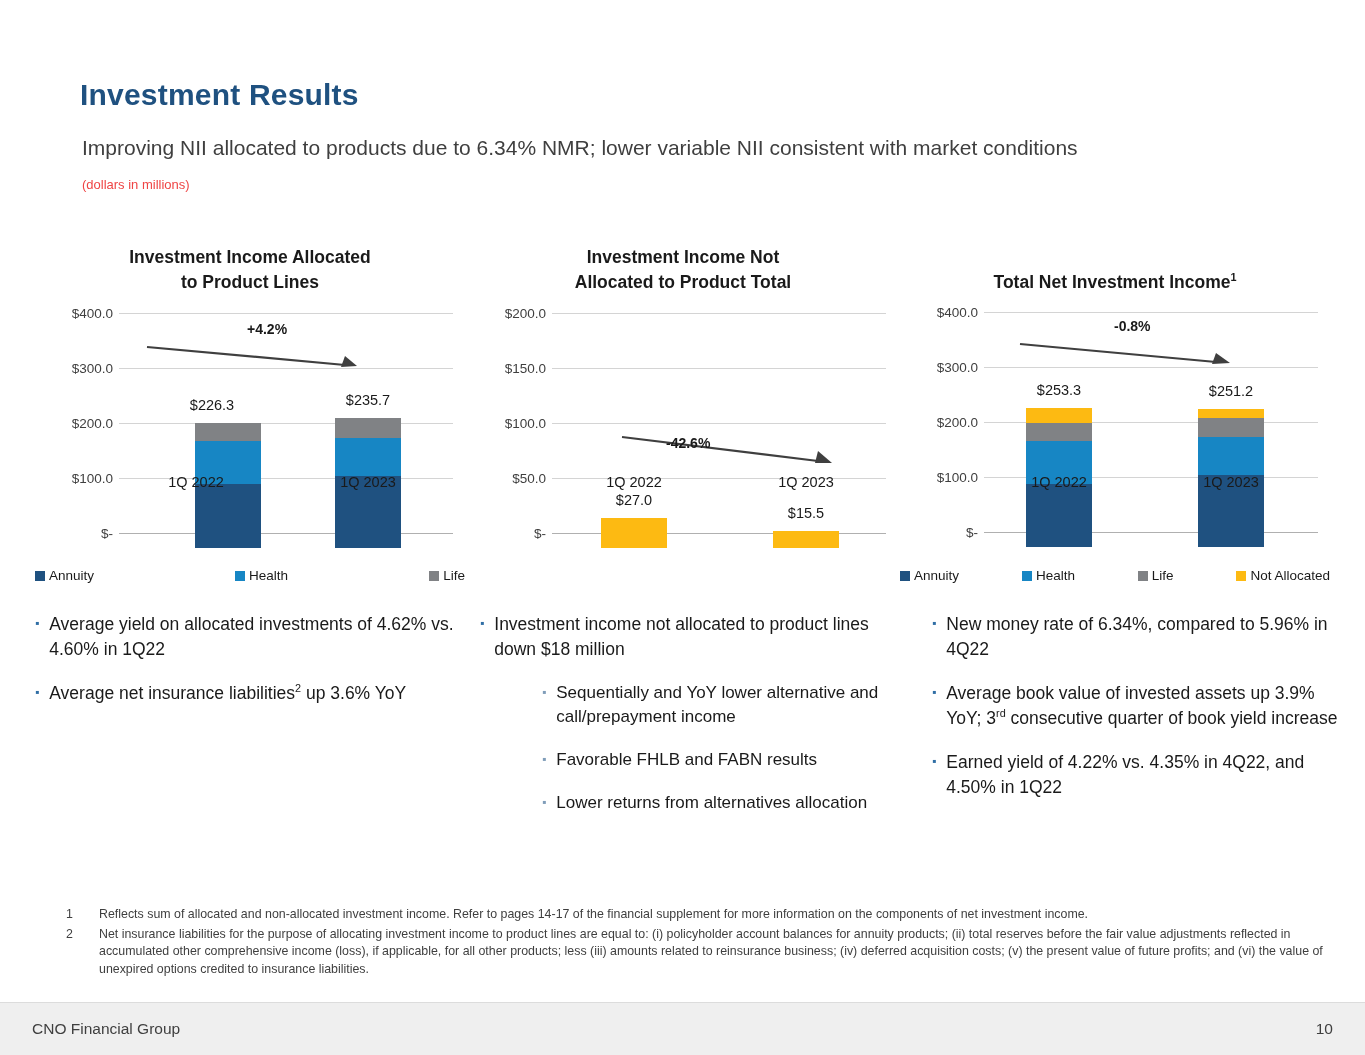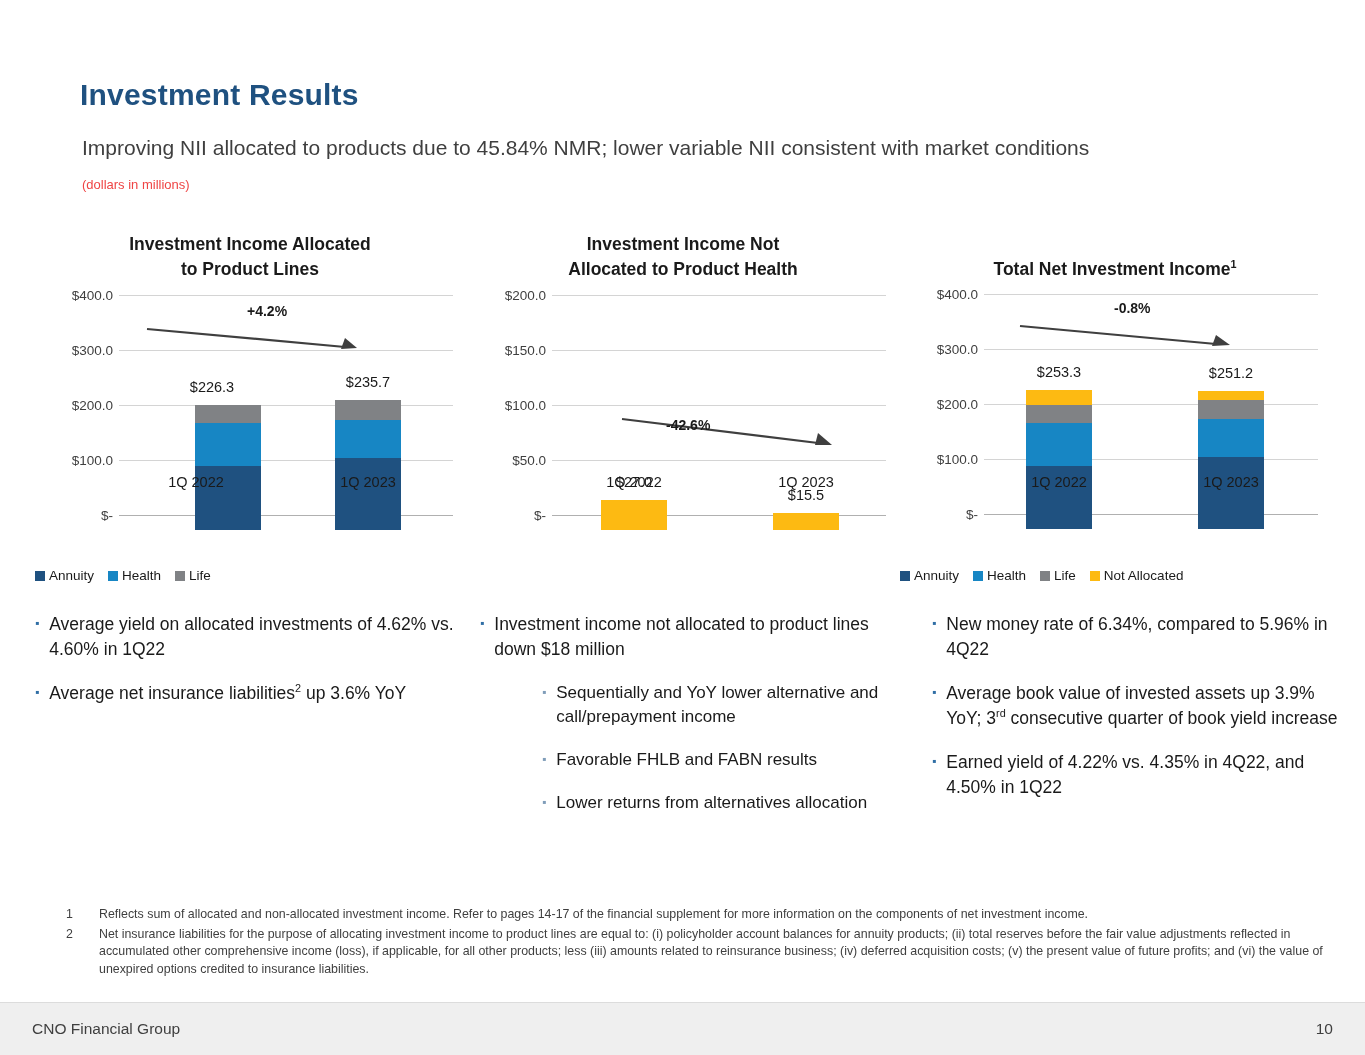--- a/index.html
+++ b/index.html
@@ -54,21 +54,21 @@
   #chart1 { left: 35px;  width: 430px; }
   #chart2 { left: 468px; width: 430px; }
   #chart3 { left: 900px; width: 430px; }
 
   .chart-title {
     text-align: center;
     font-size: 17.5px;
     font-weight: bold;
     color: #1a1a1a;
     line-height: 1.45;
-    margin: 4px auto;
+    margin: 17px auto;
     width: 360px;
   }
   #chart3 .chart-title { padding-top: 25px; }
 
   .plot {
     position: relative;
     margin-top: 12px;
     height: 235px;
   }
   .axis-label {
@@ -123,21 +123,21 @@
     transform: translateX(-50%);
     font-size: 14.5px;
     color: #1a1a1a;
   }
   .legend {
     position: absolute;
     top: 340px;
     left: 0;
     width: 100%;
     display: flex;
-    justify-content: flex-start;
+    justify-content: space-between;
     gap: 14px;
     font-size: 13.5px;
     color: #1a1a1a;
   }
   .legend-item { display: flex; align-items: center; gap: 4px; }
   .legend-swatch { width: 10px; height: 10px; display: inline-block; }
 
   .trend {
     position: absolute;
   }
@@ -215,21 +215,21 @@
     font-size: 15.5px;
     color: #3f3f3f;
   }
 </style>
 </head>
 <body>
 
 <div class="slide">
 
   <div class="title">Investment Results</div>
-  <div class="subtitle">Improving NII allocated to products due to 45.84% NMR; lower variable NII consistent with market conditions</div>
+  <div class="subtitle">Improving NII allocated to products due to 6.34% NMR; lower variable NII consistent with market conditions</div>
   <div class="units">(dollars in millions)</div>
 
   <div class="chart-block" id="chart1">
     <div class="chart-title">
       <div>Investment Income Allocated</div>
       <div>to Product Lines</div>
     </div>
     <div class="plot">
       <div class="gridline" style="top:0px"></div>
       <div class="axis-label" style="top:0px">$400.0</div>
@@ -278,21 +278,21 @@
       <div class="legend-item">
         <span class="legend-swatch" style="background:#808285"></span>
         <span>Life</span>
       </div>
     </div>
   </div>
 
   <div class="chart-block" id="chart2">
     <div class="chart-title">
       <div>Investment Income Not</div>
-      <div>Allocated to Product Health</div>
+      <div>Allocated to Product Total</div>
     </div>
     <div class="plot">
       <div class="gridline" style="top:0px"></div>
       <div class="axis-label" style="top:0px">$200.0</div>
       <div class="gridline" style="top:55px"></div>
       <div class="axis-label" style="top:55px">$150.0</div>
       <div class="gridline" style="top:110px"></div>
       <div class="axis-label" style="top:110px">$100.0</div>
       <div class="gridline" style="top:165px"></div>
       <div class="axis-label" style="top:165px">$50.0</div>

